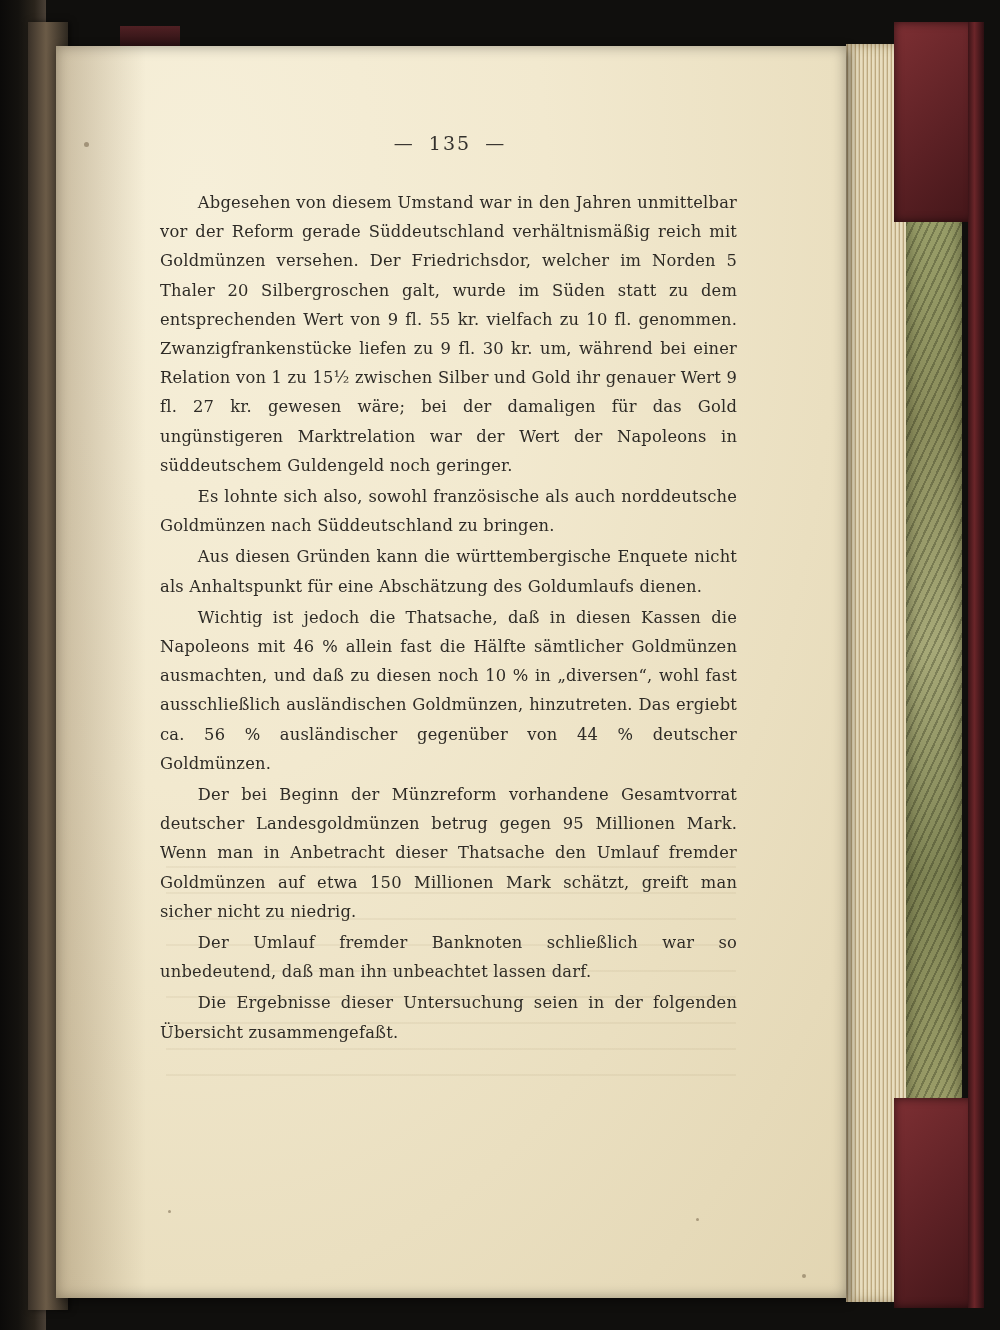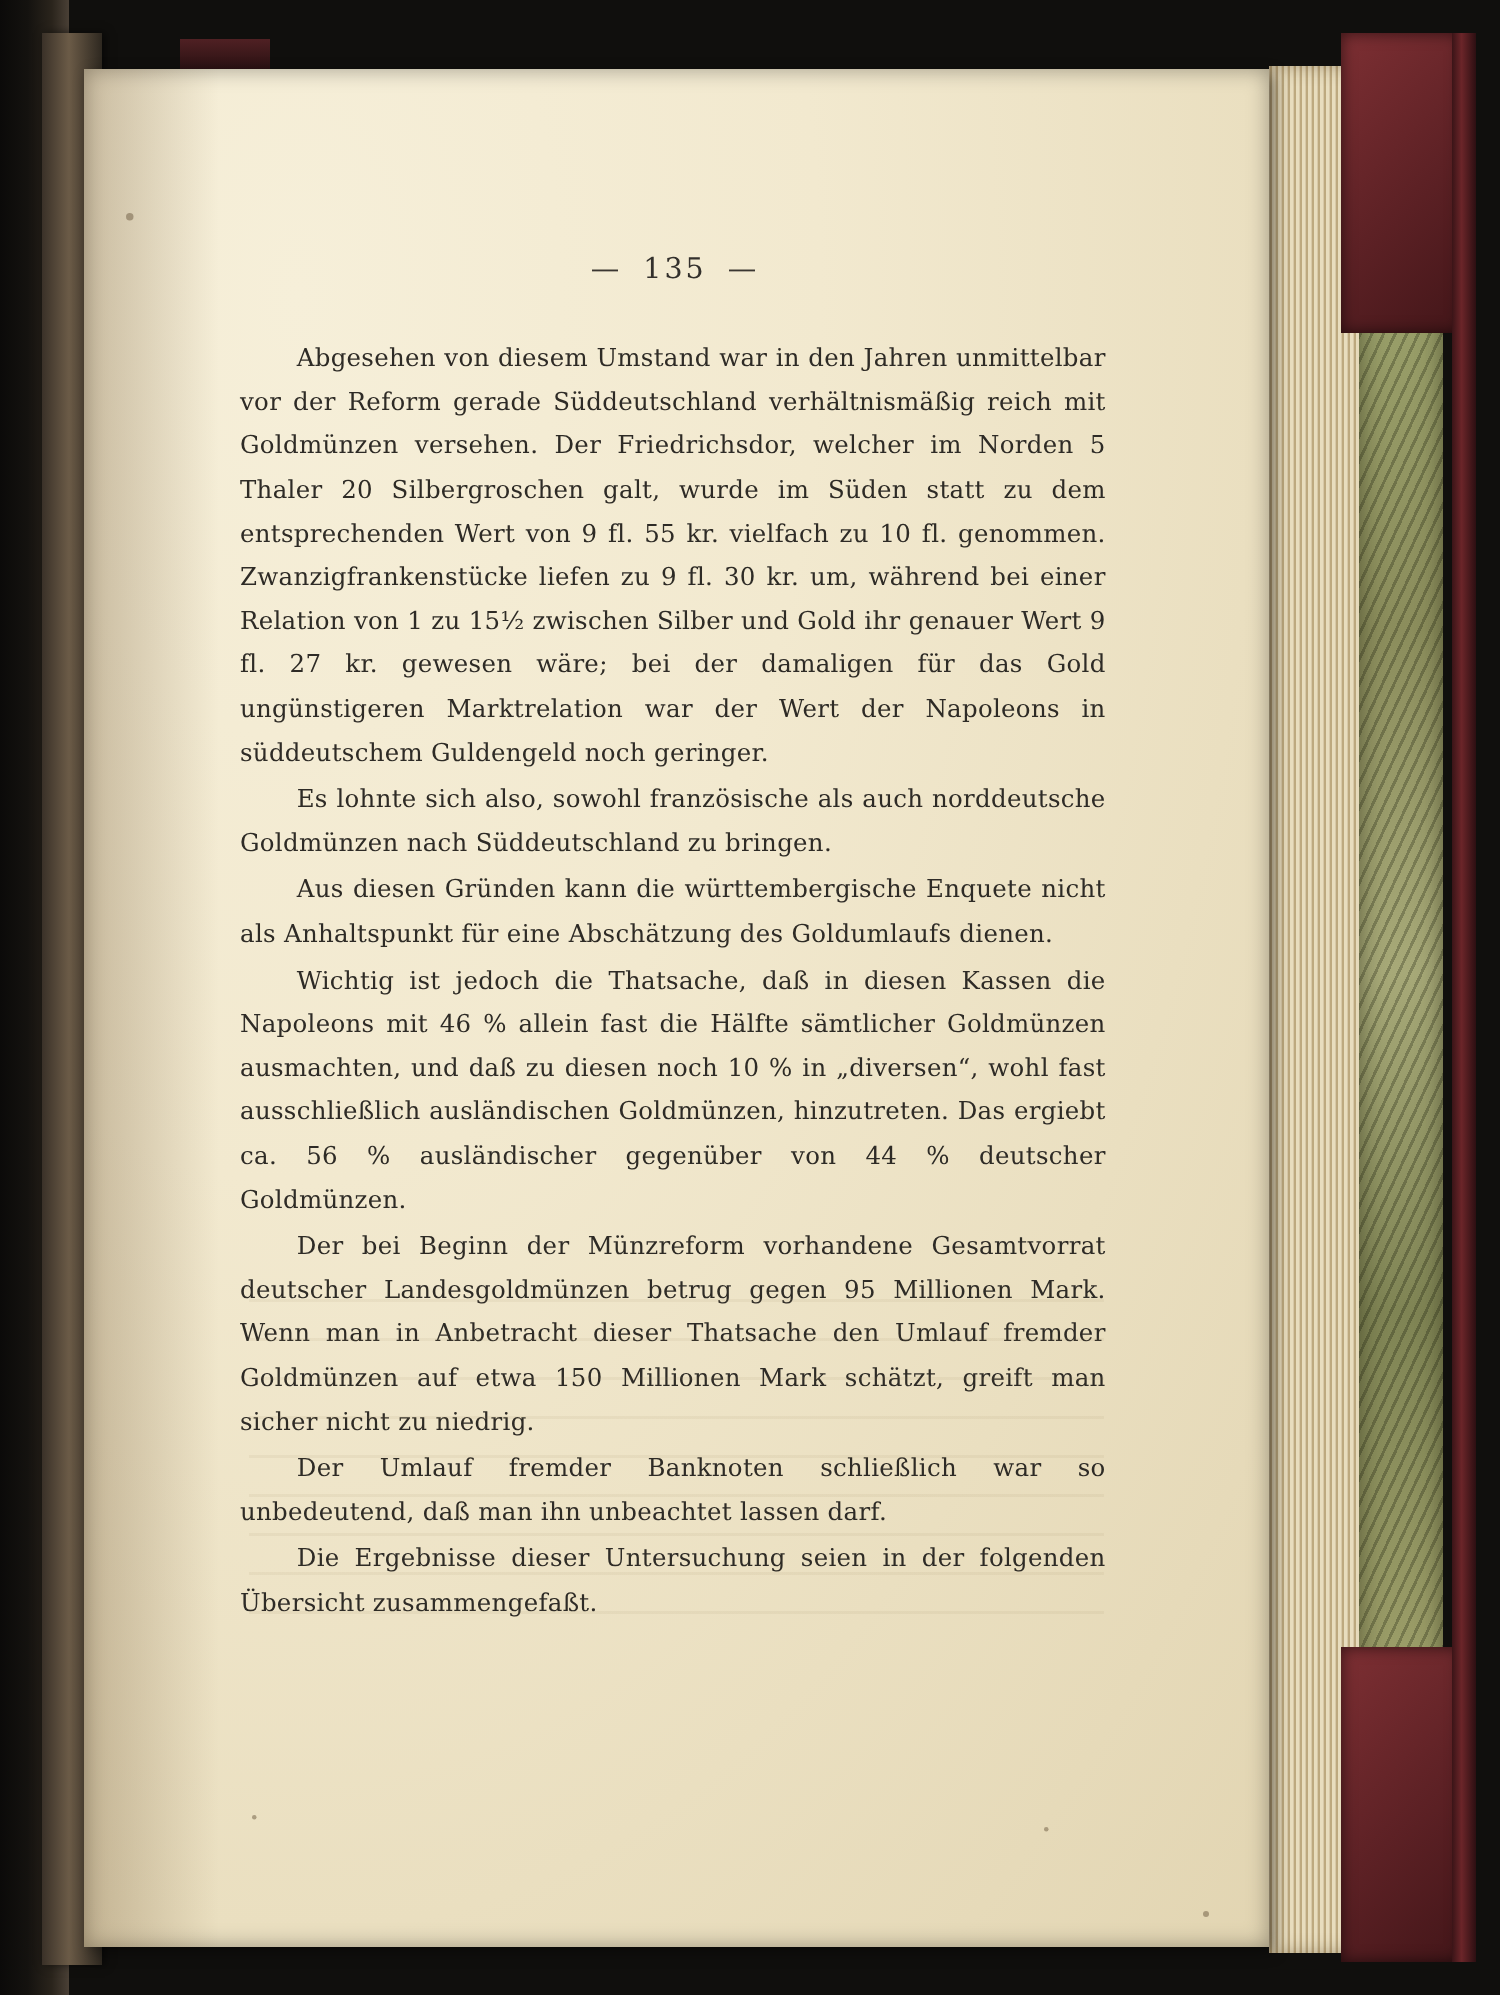--- a/index.html
+++ b/index.html
@@ -121,21 +121,20 @@
     top: 86px;
     width: 580px;
   }
   .folio {
     text-align: center;
     font-size: 19px;
     letter-spacing: 2px;
     color: #33302c;
     margin-bottom: 34px;
     font-family: "DejaVu Serif", serif;
-    margin-top: 36px;
   }
   .folio .dash { margin: 0 14px; color: #3a3631; }
 
   p.para {
     margin: 0 0 2px 0;
     font-size: 16.4px;
     line-height: 29.2px;
     color: #2e2b26;
     text-align: justify;
     text-indent: 38px;

